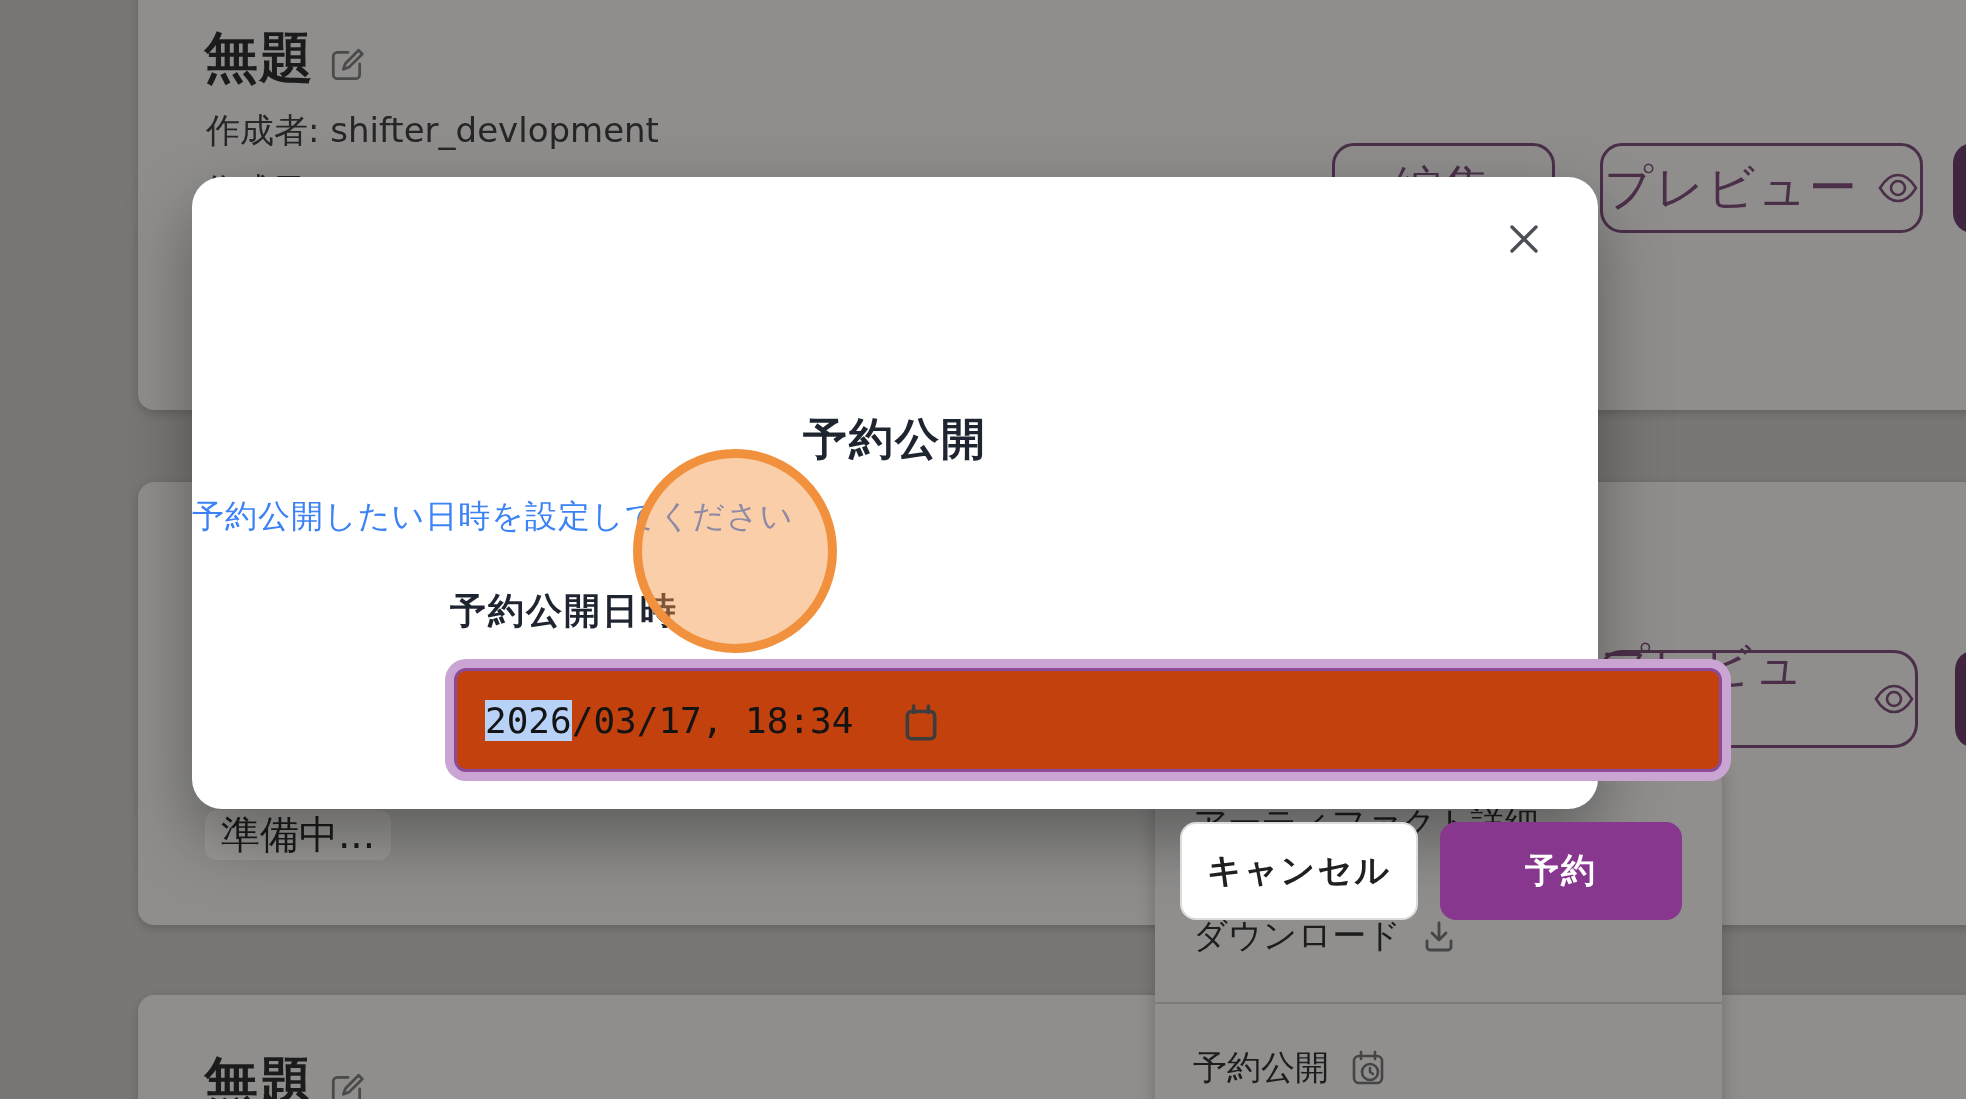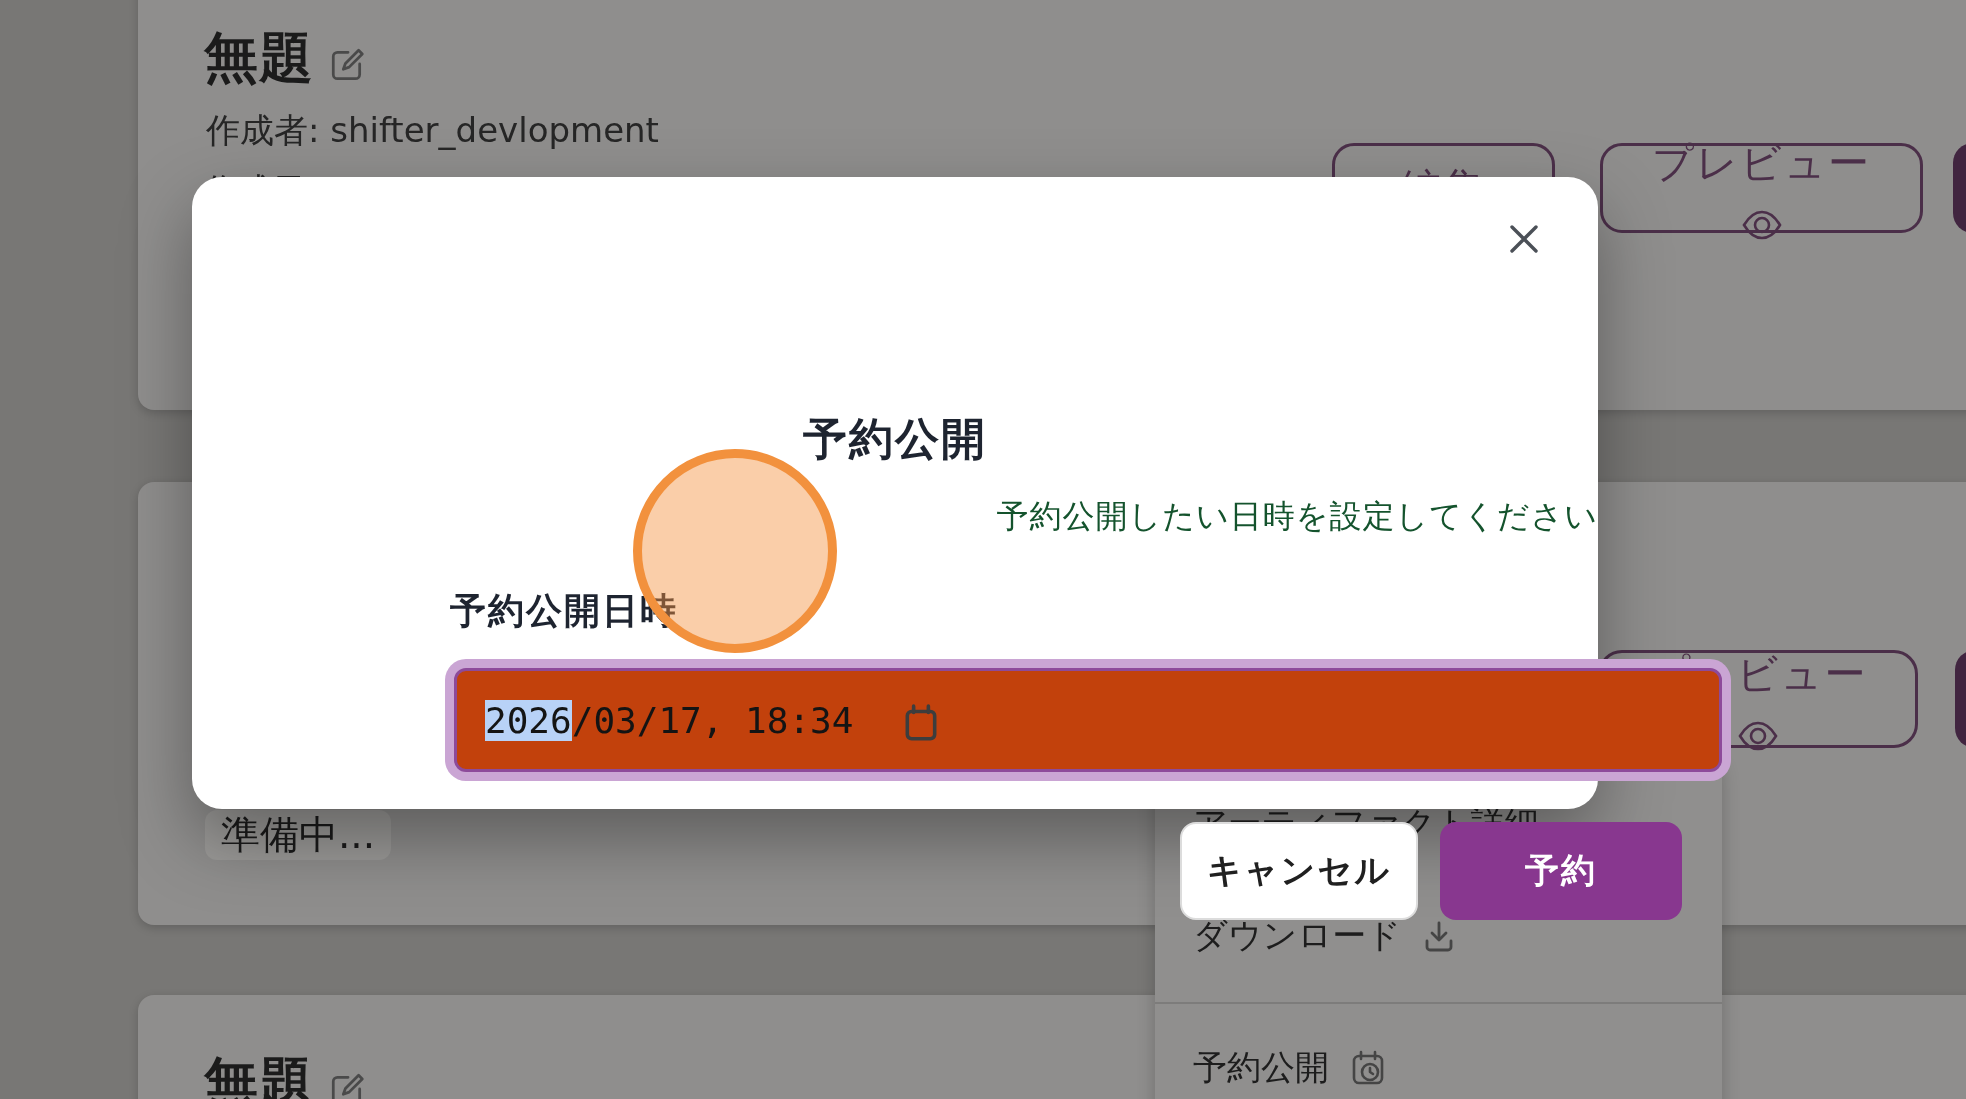--- a/index.html
+++ b/index.html
@@ -18,22 +18,22 @@
   .card2{top:482px;height:443px;}
   .card3{top:995px;height:300px;}
   .card-title{
     position:absolute;font-size:54px;font-weight:700;color:#1b1b1b;letter-spacing:1px;
   }
   .meta{position:absolute;font-size:34px;color:#262626;}
   .icon{display:inline-block;line-height:0;}
   .btn-outline{
     position:absolute;display:flex;align-items:center;justify-content:center;gap:18px;
     border:3px solid #4b2f49;border-radius:22px;color:#4b2f49;
-    font-size:41px;font-weight:500;letter-spacing:2px;background:transparent;
-    box-sizing:border-box;cursor:pointer;flex-direction:column;
+    font-size:48px;font-weight:500;letter-spacing:2px;background:transparent;
+    box-sizing:border-box;cursor:pointer;
   }
   .sliver{
     position:absolute;width:70px;background:#412540;border-radius:20px;
   }
   .chip{
     position:absolute;left:205px;top:810px;width:186px;height:50px;
     background:#9b9a98;border-radius:12px;display:flex;align-items:center;
     justify-content:center;font-size:39px;color:#1b1b1b;
   }
   
@@ -56,22 +56,22 @@
   }
   .modal-close{
     position:absolute;right:48px;top:36px;width:52px;height:52px;
     display:flex;align-items:center;justify-content:center;cursor:pointer;
   }
   .modal-title{
     position:absolute;left:0;top:233px;width:100%;text-align:center;
     font-size:44px;font-weight:700;color:#1e2430;letter-spacing:2px;
   }
   .modal-subtitle{
-    position:absolute;left:0;top:318px;width:100%;text-align:right;
-    font-size:32px;color:#14532d;letter-spacing:1px;
+    position:absolute;left:0;top:318px;width:100%;text-align:left;
+    font-size:32px;color:#3b82f6;letter-spacing:1px;
   }
   .field-label{
     position:absolute;left:258px;top:410px;font-size:36px;font-weight:700;color:#1e2430;
     letter-spacing:2px;
   }
   .dt-input{
     position:absolute;left:262px;top:491px;width:1268px;height:104px;
     box-sizing:border-box;border:3px solid #8d4a9a;border-radius:12px;
     background:#c2410c;box-shadow:0 0 0 9px #caa5d4;
     display:flex;align-items:center;padding-left:28px;cursor:text;

